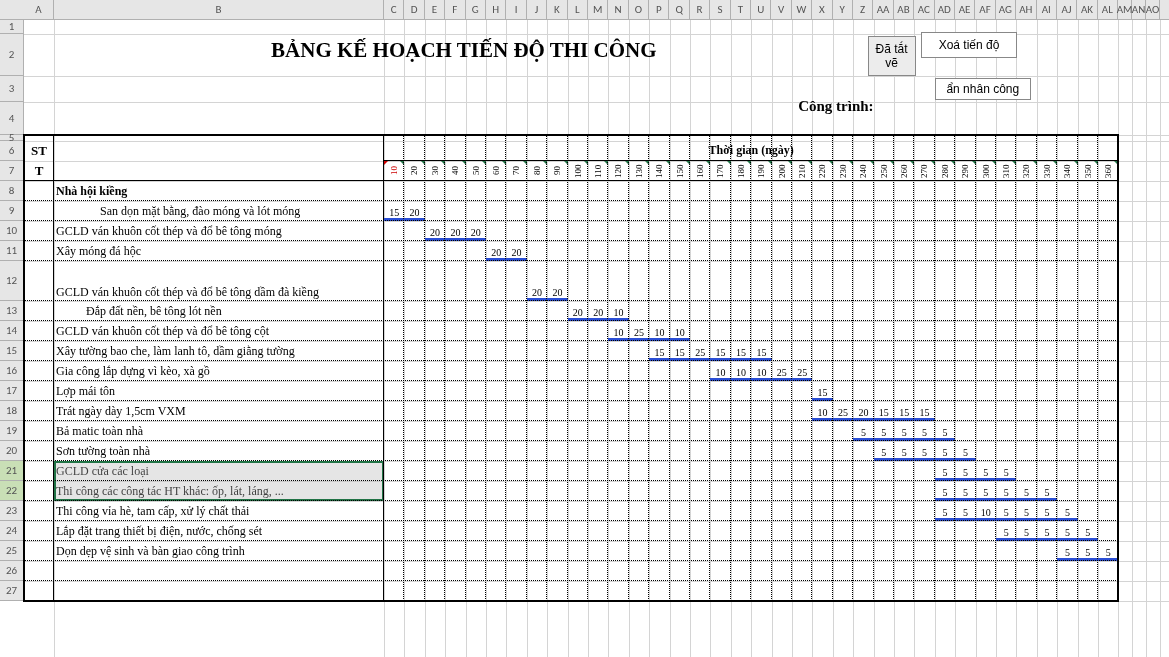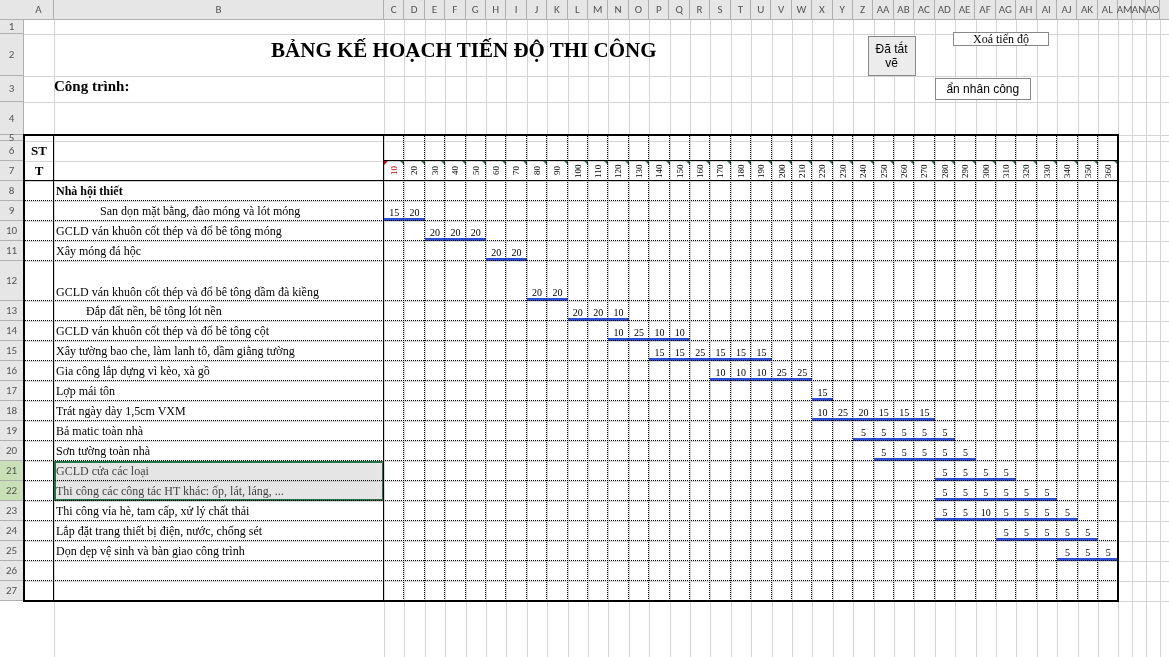--- a/index.html
+++ b/index.html
@@ -12,21 +12,21 @@
   .rowhdr-col { position: absolute; left: 0; top: 20px; bottom: 0; width: 24px; }
   .rowhdr { height: 20px; background: #e6e6e6; border-bottom: 1px solid #b0b0b0; border-right: 1px solid #b0b0b0; font-size: 11px; display: flex; align-items: center; justify-content: center; color: #555; }
   .triangle { position: absolute; left: 0; top: 0; width: 24px; height: 20px; background: #e6e6e6; border-right: 1px solid #b0b0b0; border-bottom: 1px solid #b0b0b0; }
   
   .gridbody { position: absolute; left: 24px; top: 20px; right: 0; bottom: 0; }
   .grid-lines { position: absolute; inset: 0; pointer-events: none; }
   .vline { position: absolute; top: 0; bottom: 0; border-left: 1px solid #d4d4d4; }
   .hline { position: absolute; left: 0; right: 0; border-top: 1px solid #d4d4d4; }
   
   .title { position: absolute; font-family: "Times New Roman", serif; font-weight: bold; font-size: 21px; text-align: center; }
-  .subtitle { position: absolute; font-family: "Times New Roman", serif; font-weight: bold; font-size: 15px; text-align: left; }
+  .subtitle { position: absolute; font-family: "Times New Roman", serif; font-weight: bold; font-size: 15px; text-align: right; margin-top: 20px; }
   .btn-gray { position: absolute; background: #ececec; border: 1px solid #888; font-size: 12px; display: flex; align-items: center; justify-content: center; padding: 2px 4px; cursor: pointer; }
   .btn-white { position: absolute; background: #fff; border: 1px solid #888; font-size: 12px; display: flex; align-items: center; justify-content: center; padding: 2px 4px; cursor: pointer; text-align:center; }
   .st-cell { position: absolute; font-family: "Times New Roman", serif; font-weight: bold; font-size: 13px; text-align: center; }
   .task-label { position: absolute; font-family: "Times New Roman", serif; font-size: 12px; white-space: nowrap; overflow: hidden; }
   .task-label.bold { font-weight: bold; }
   .row-sel { position: absolute; background: rgba(180,180,180,0.35); border: 2px solid #217346; }
   .thick-border { position: absolute; border: 2px solid #000; pointer-events: none; }
   .thin-border-right { position: absolute; border-right: 1px solid #000; top:0; bottom:0; pointer-events:none; }
   .thick-bottom { position: absolute; border-bottom: 2px solid #000; left:0; right:0; pointer-events:none; }
   .time-hdr { position: absolute; font-family: "Times New Roman", serif; font-weight: bold; font-size: 12px; text-align: center; }
@@ -183,25 +183,26 @@
         <div class="hline" style="top: 521px;"></div>
         <div class="hline" style="top: 541px;"></div>
         <div class="hline" style="top: 561px;"></div>
         <div class="hline" style="top: 581px;"></div>
       </div>
 
     <div class="title" id="el-title" style="left: 30px; top: 18px; width: 819.6px;">BẢNG KẾ HOẠCH TIẾN ĐỘ THI CÔNG</div>
     <div class="subtitle" id="el-proj" style="left: 30px; top: 58px; width: 819.6px;">Công trình:</div>
 
     <button class="btn-gray" id="btn-draw" style="left: 843.6px; top: 16px; width: 48px; height: 40px;">Đã tắt vẽ</button>
-    <button class="btn-white" id="btn-clear" style="left: 929px; top: 12px; width: 96px; height: 14px; font-family: Liberation Serif, serif;">Xoá tiến độ</button>
+    <button class="btn-white" id="btn-clear" style="left: 897px; top: 12px; width: 96px; height: 26px;">Xoá tiến độ</button>
     <button class="btn-white" id="btn-hide" style="left: 910.8px; top: 58px; width: 96px; height: 22px;">ẩn nhân công</button>
 
     <div class="st-cell" id="el-st" style="left: 0px; top: 123px; width: 30px;">ST</div>
     <div class="st-cell" id="el-t" style="left: 0px; top: 143px; width: 30px;">T</div>
+    <div class="time-hdr" id="el-time" style="left: 360px; top: 123px; width: 734.4px;">Thời gian (ngày)</div>
 
     <div id="day-labels-holder">
         <div class="day-label red" style="left: 360px; top: 141px; width: 20.4px; height: 20px;">10</div>
         <div class="green-tick" style="left: 376.4px; top: 141px;"></div>
         <div class="day-label" style="left: 380.4px; top: 141px; width: 20.4px; height: 20px;">20</div>
         <div class="green-tick" style="left: 396.8px; top: 141px;"></div>
         <div class="day-label" style="left: 400.8px; top: 141px; width: 20.4px; height: 20px;">30</div>
         <div class="green-tick" style="left: 417.2px; top: 141px;"></div>
         <div class="day-label" style="left: 421.2px; top: 141px; width: 20.4px; height: 20px;">40</div>
         <div class="green-tick" style="left: 437.6px; top: 141px;"></div>
@@ -265,21 +266,21 @@
         <div class="green-tick" style="left: 1029.2px; top: 141px;"></div>
         <div class="day-label" style="left: 1033.2px; top: 141px; width: 20.4px; height: 20px;">340</div>
         <div class="green-tick" style="left: 1049.6px; top: 141px;"></div>
         <div class="day-label" style="left: 1053.6px; top: 141px; width: 20.4px; height: 20px;">350</div>
         <div class="green-tick" style="left: 1070px; top: 141px;"></div>
         <div class="day-label" style="left: 1074px; top: 141px; width: 20.4px; height: 20px;">360</div>
         <div class="green-tick" style="left: 1090.4px; top: 141px;"></div>
         <div class="red-tick" style="left: 360px; top: 141px;"></div>
       </div>
     <div id="task-labels-holder">
-        <div class="task-label bold" style="left: 32px; top: 164px; width: 326px;">Nhà hội thiết</div>
+        <div class="task-label bold" style="left: 32px; top: 164px; width: 326px;">Nhà hội kiềng</div>
         <div class="task-label" style="left: 32px; top: 184px; width: 326px; margin-left: 44px;">San dọn mặt bằng, đào móng và lót móng</div>
         <div class="task-label" style="left: 32px; top: 204px; width: 326px;">GCLD ván khuôn cốt thép và đổ bê tông móng</div>
         <div class="task-label" style="left: 32px; top: 224px; width: 326px;">Xây móng đá hộc</div>
         <div class="task-label" style="left: 32px; top: 265px; width: 326px;">GCLD ván khuôn cốt thép và đổ bê tông dầm đà kiềng</div>
         <div class="task-label" style="left: 32px; top: 284px; width: 326px; margin-left: 30px;">Đắp đất nền, bê tông lót nền</div>
         <div class="task-label" style="left: 32px; top: 304px; width: 326px;">GCLD ván khuôn cốt thép và đổ bê tông cột</div>
         <div class="task-label" style="left: 32px; top: 324px; width: 326px;">Xây tường bao che, làm lanh tô, dầm giằng tường</div>
         <div class="task-label" style="left: 32px; top: 344px; width: 326px;">Gia công lắp dựng vì kèo, xà gồ</div>
         <div class="task-label" style="left: 32px; top: 364px; width: 326px;">Lợp mái tôn</div>
         <div class="task-label" style="left: 32px; top: 384px; width: 326px;">Trát ngày dày 1,5cm VXM</div>

